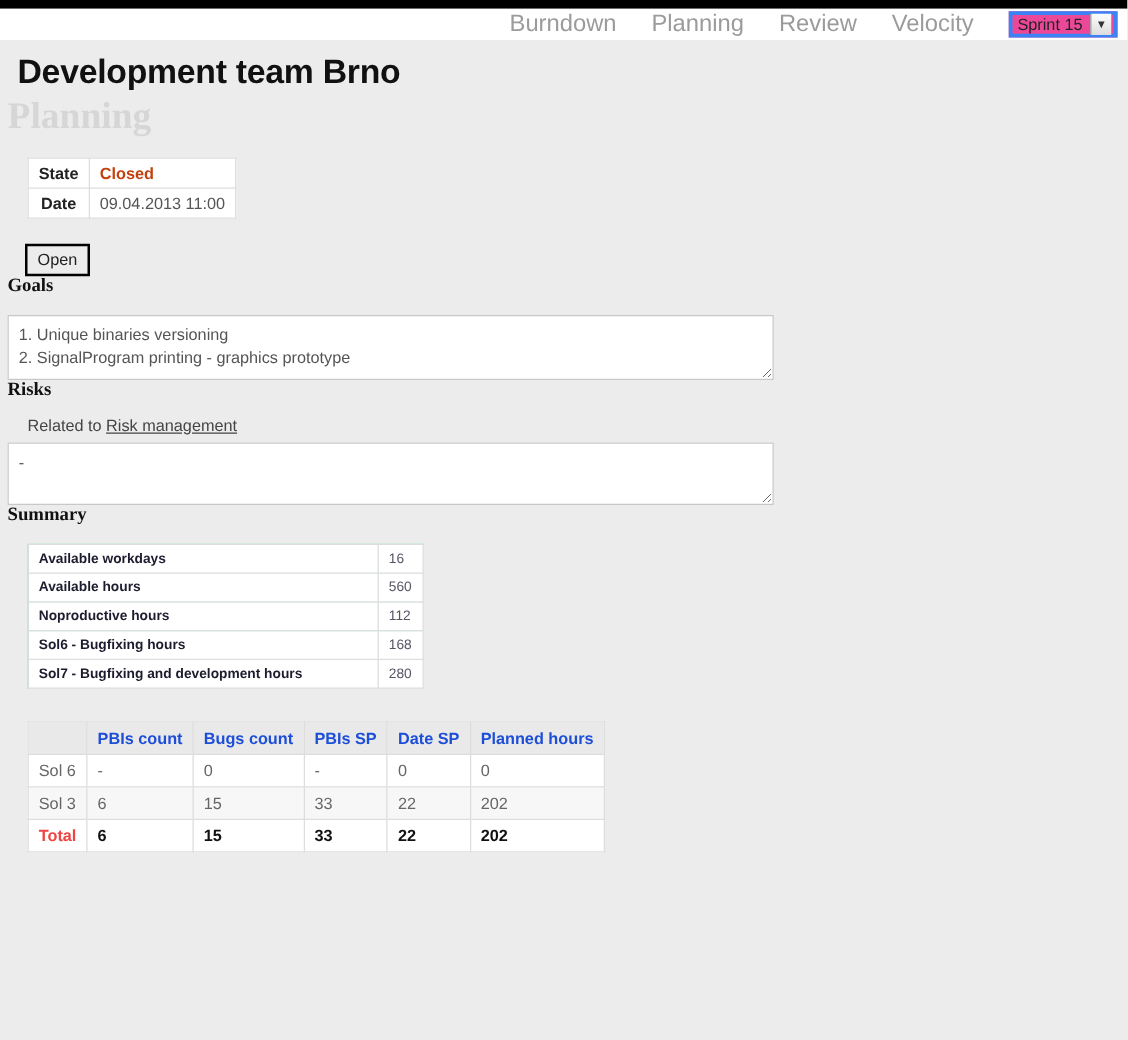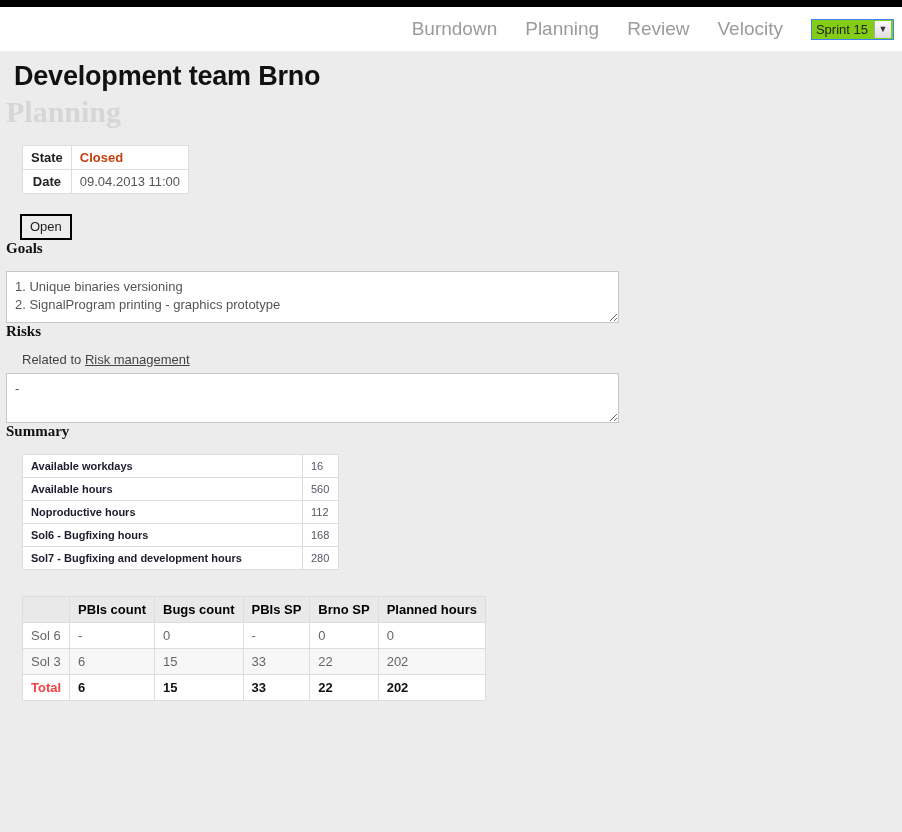--- a/index.html
+++ b/index.html
@@ -21,21 +21,21 @@
 
   
   .topstrip {
     height: 7px;
     background: #000000;
     width: 100%;
   }
 
   
   .navbar {
-    height: 44px;
+    height: 25px;
     background: #ffffff;
     width: 100%;
     display: flex;
     align-items: center;
     justify-content: flex-end;
     padding-right: 8px;
   }
   .navlinks {
     display: flex;
     align-items: center;
@@ -49,22 +49,22 @@
     padding: 0 14px;
     line-height: 24px;
     white-space: nowrap;
     cursor: pointer;
   }
   .sprint-select {
     margin-left: 14px;
     font-family: "Liberation Sans", sans-serif;
     font-size: 13px;
     color: #222;
-    background: #84cc16;
-    border: 1px solid #3b82f6;
+    background: #ec4899;
+    border: 3px solid #3b82f6;
     height: 21px;
     padding: 1px 2px 1px 4px;
     border-radius: 0;
     cursor: pointer;
     display: inline-flex;
     align-items: center;
   }
   .sprint-select .sel-value {
     padding-right: 6px;
     line-height: 17px;
@@ -228,21 +228,21 @@
   }
   .sol-table th, .sol-table td {
     border: 1px solid #dddddd;
     padding: 5px 8px;
     text-align: left;
     white-space: nowrap;
   }
   .sol-table thead th {
     background: #e9e9e9;
     font-weight: bold;
-    color: #000000;
+    color: #1d4ed8;
   }
   .sol-table thead th.corner { background: #e9e9e9; }
   .sol-table tbody tr.row-odd td { background: #ffffff; color: #666666; }
   .sol-table tbody tr.row-even td { background: #f7f7f7; color: #666666; }
   .sol-table tbody tr.row-total td { background: #ffffff; color: #111111; font-weight: bold; }
   .sol-table td.rowhead { color: #555555; }
   .sol-table tr.row-total td.rowhead { color: #ef4444; font-weight: bold; }
 </style>
 </head>
 <body>
@@ -323,21 +323,21 @@
     </tbody>
   </table>
 
   <table class="sol-table">
     <thead>
       <tr>
         <th class="corner"></th>
         <th>PBIs count</th>
         <th>Bugs count</th>
         <th>PBIs SP</th>
-        <th>Brno SP</th>
+        <th>Date SP</th>
         <th>Planned hours</th>
       </tr>
     </thead>
     <tbody>
       <tr class="row-odd">
         <td class="rowhead">Sol 6</td>
         <td>-</td>
         <td>0</td>
         <td>-</td>
         <td>0</td>

